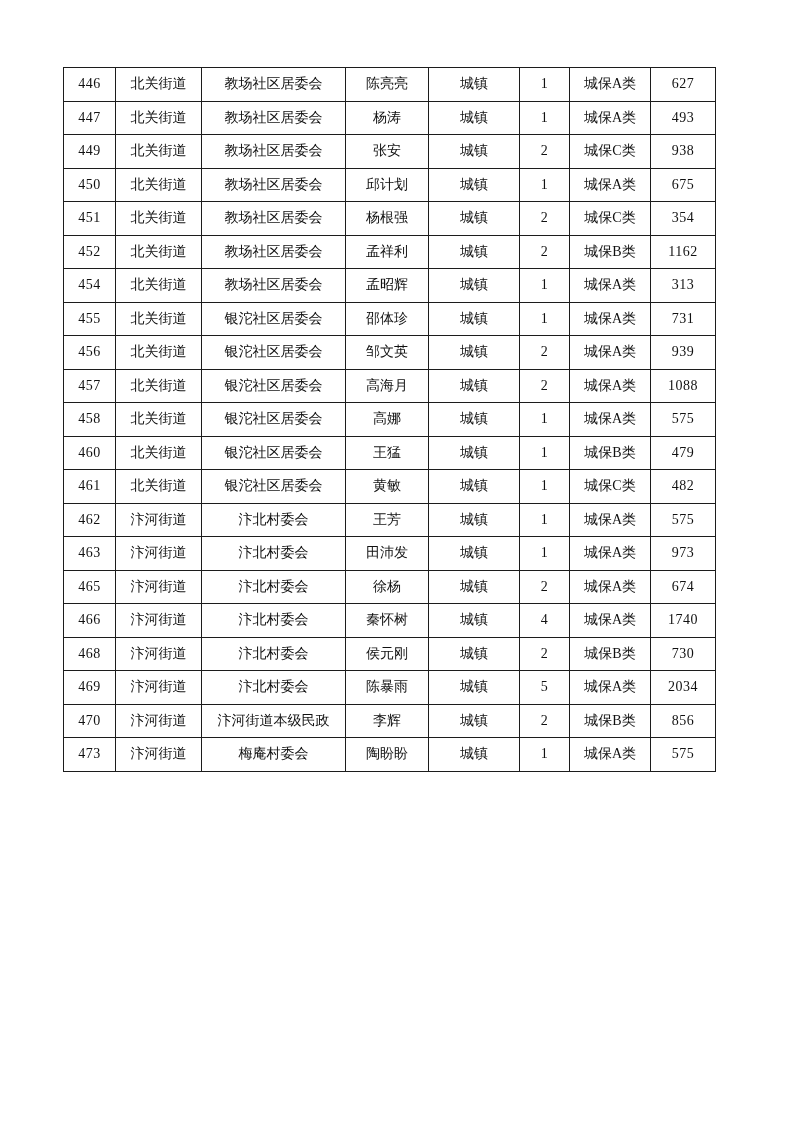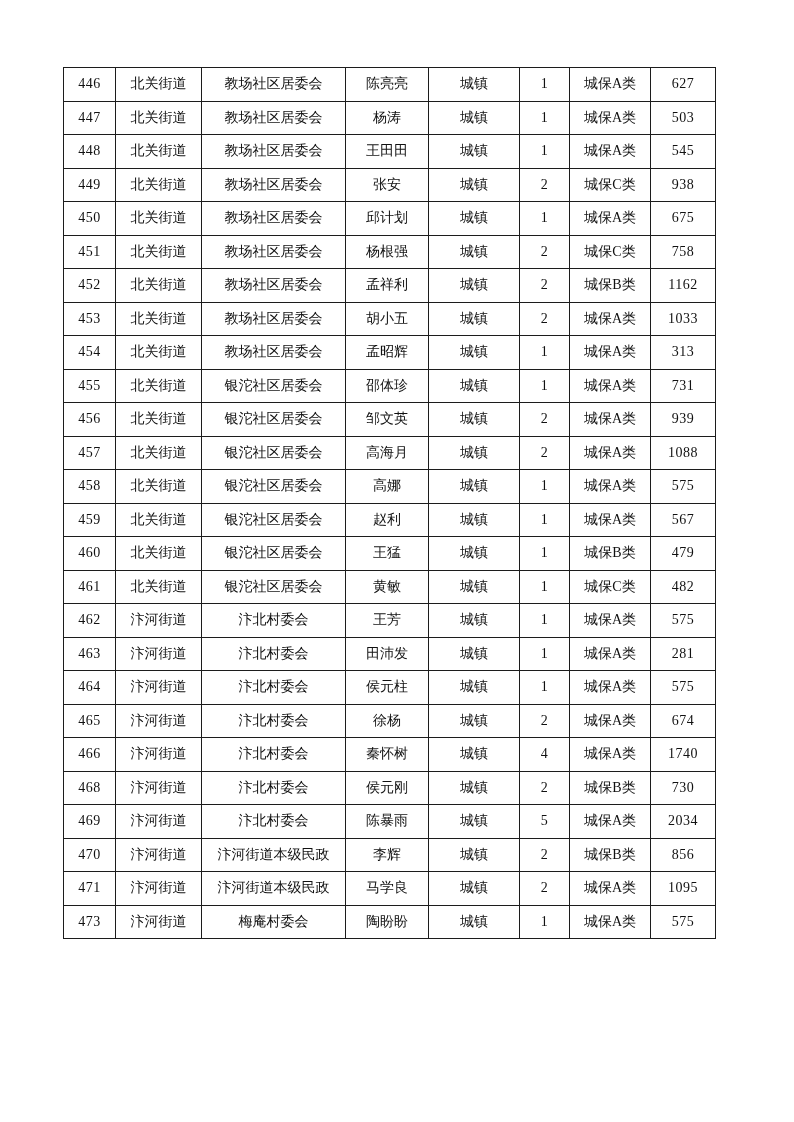--- a/index.html
+++ b/index.html
@@ -74,31 +74,21 @@
           <td class="num">627</td>
         </tr>
         <tr>
           <td class="num">447</td>
           <td>北关街道</td>
           <td>教场社区居委会</td>
           <td>杨涛</td>
           <td>城镇</td>
           <td class="num">1</td>
           <td>城保A类</td>
-          <td class="num">503</td>
-        </tr>
-        <tr>
-          <td class="num">448</td>
-          <td>北关街道</td>
-          <td>教场社区居委会</td>
-          <td>王田田</td>
-          <td>城镇</td>
-          <td class="num">1</td>
-          <td>城保A类</td>
-          <td class="num">545</td>
+          <td class="num">493</td>
         </tr>
         <tr>
           <td class="num">449</td>
           <td>北关街道</td>
           <td>教场社区居委会</td>
           <td>张安</td>
           <td>城镇</td>
           <td class="num">2</td>
           <td>城保C类</td>
           <td class="num">938</td>
@@ -114,43 +104,33 @@
           <td class="num">675</td>
         </tr>
         <tr>
           <td class="num">451</td>
           <td>北关街道</td>
           <td>教场社区居委会</td>
           <td>杨根强</td>
           <td>城镇</td>
           <td class="num">2</td>
           <td>城保C类</td>
-          <td class="num">758</td>
+          <td class="num">354</td>
         </tr>
         <tr>
           <td class="num">452</td>
           <td>北关街道</td>
           <td>教场社区居委会</td>
           <td>孟祥利</td>
           <td>城镇</td>
           <td class="num">2</td>
           <td>城保B类</td>
           <td class="num">1162</td>
         </tr>
         <tr>
-          <td class="num">453</td>
-          <td>北关街道</td>
-          <td>教场社区居委会</td>
-          <td>胡小五</td>
-          <td>城镇</td>
-          <td class="num">2</td>
-          <td>城保A类</td>
-          <td class="num">1033</td>
-        </tr>
-        <tr>
           <td class="num">454</td>
           <td>北关街道</td>
           <td>教场社区居委会</td>
           <td>孟昭辉</td>
           <td>城镇</td>
           <td class="num">1</td>
           <td>城保A类</td>
           <td class="num">313</td>
         </tr>
         <tr>
@@ -185,30 +165,20 @@
         </tr>
         <tr>
           <td class="num">458</td>
           <td>北关街道</td>
           <td>银沱社区居委会</td>
           <td>高娜</td>
           <td>城镇</td>
           <td class="num">1</td>
           <td>城保A类</td>
           <td class="num">575</td>
-        </tr>
-        <tr>
-          <td class="num">459</td>
-          <td>北关街道</td>
-          <td>银沱社区居委会</td>
-          <td>赵利</td>
-          <td>城镇</td>
-          <td class="num">1</td>
-          <td>城保A类</td>
-          <td class="num">567</td>
         </tr>
         <tr>
           <td class="num">460</td>
           <td>北关街道</td>
           <td>银沱社区居委会</td>
           <td>王猛</td>
           <td>城镇</td>
           <td class="num">1</td>
           <td>城保B类</td>
           <td class="num">479</td>
@@ -234,31 +204,21 @@
           <td class="num">575</td>
         </tr>
         <tr>
           <td class="num">463</td>
           <td>汴河街道</td>
           <td>汴北村委会</td>
           <td>田沛发</td>
           <td>城镇</td>
           <td class="num">1</td>
           <td>城保A类</td>
-          <td class="num">281</td>
-        </tr>
-        <tr>
-          <td class="num">464</td>
-          <td>汴河街道</td>
-          <td>汴北村委会</td>
-          <td>侯元柱</td>
-          <td>城镇</td>
-          <td class="num">1</td>
-          <td>城保A类</td>
-          <td class="num">575</td>
+          <td class="num">973</td>
         </tr>
         <tr>
           <td class="num">465</td>
           <td>汴河街道</td>
           <td>汴北村委会</td>
           <td>徐杨</td>
           <td>城镇</td>
           <td class="num">2</td>
           <td>城保A类</td>
           <td class="num">674</td>
@@ -295,30 +255,20 @@
         </tr>
         <tr>
           <td class="num">470</td>
           <td>汴河街道</td>
           <td>汴河街道本级民政</td>
           <td>李辉</td>
           <td>城镇</td>
           <td class="num">2</td>
           <td>城保B类</td>
           <td class="num">856</td>
-        </tr>
-        <tr>
-          <td class="num">471</td>
-          <td>汴河街道</td>
-          <td>汴河街道本级民政</td>
-          <td>马学良</td>
-          <td>城镇</td>
-          <td class="num">2</td>
-          <td>城保A类</td>
-          <td class="num">1095</td>
         </tr>
         <tr>
           <td class="num">473</td>
           <td>汴河街道</td>
           <td>梅庵村委会</td>
           <td>陶盼盼</td>
           <td>城镇</td>
           <td class="num">1</td>
           <td>城保A类</td>
           <td class="num">575</td>

